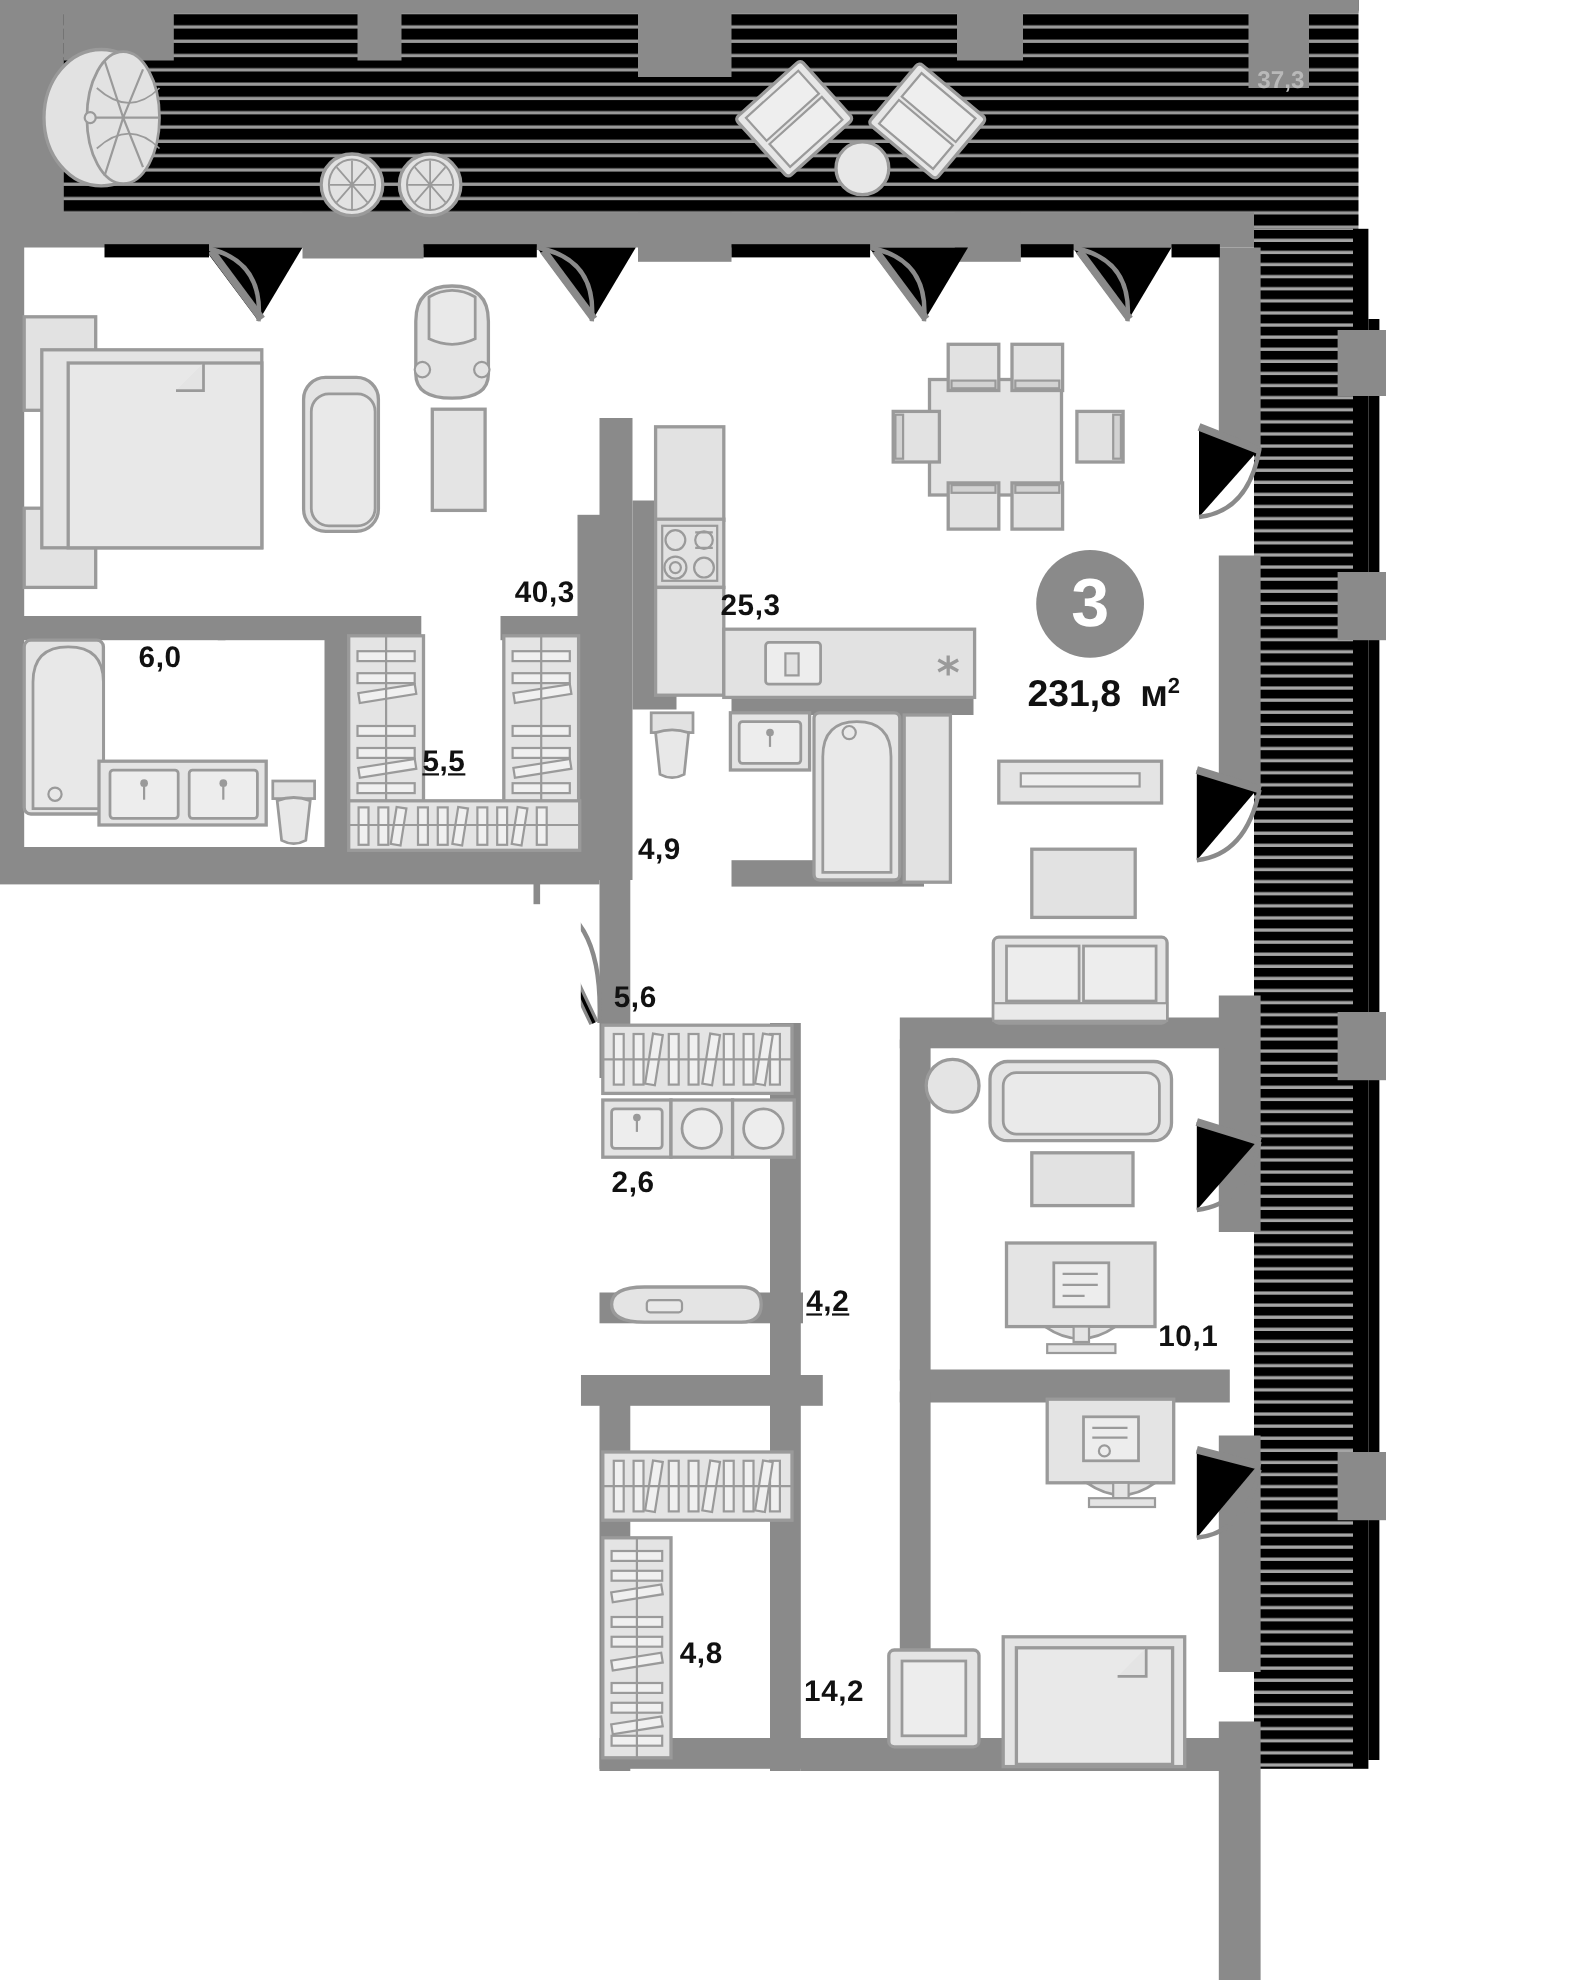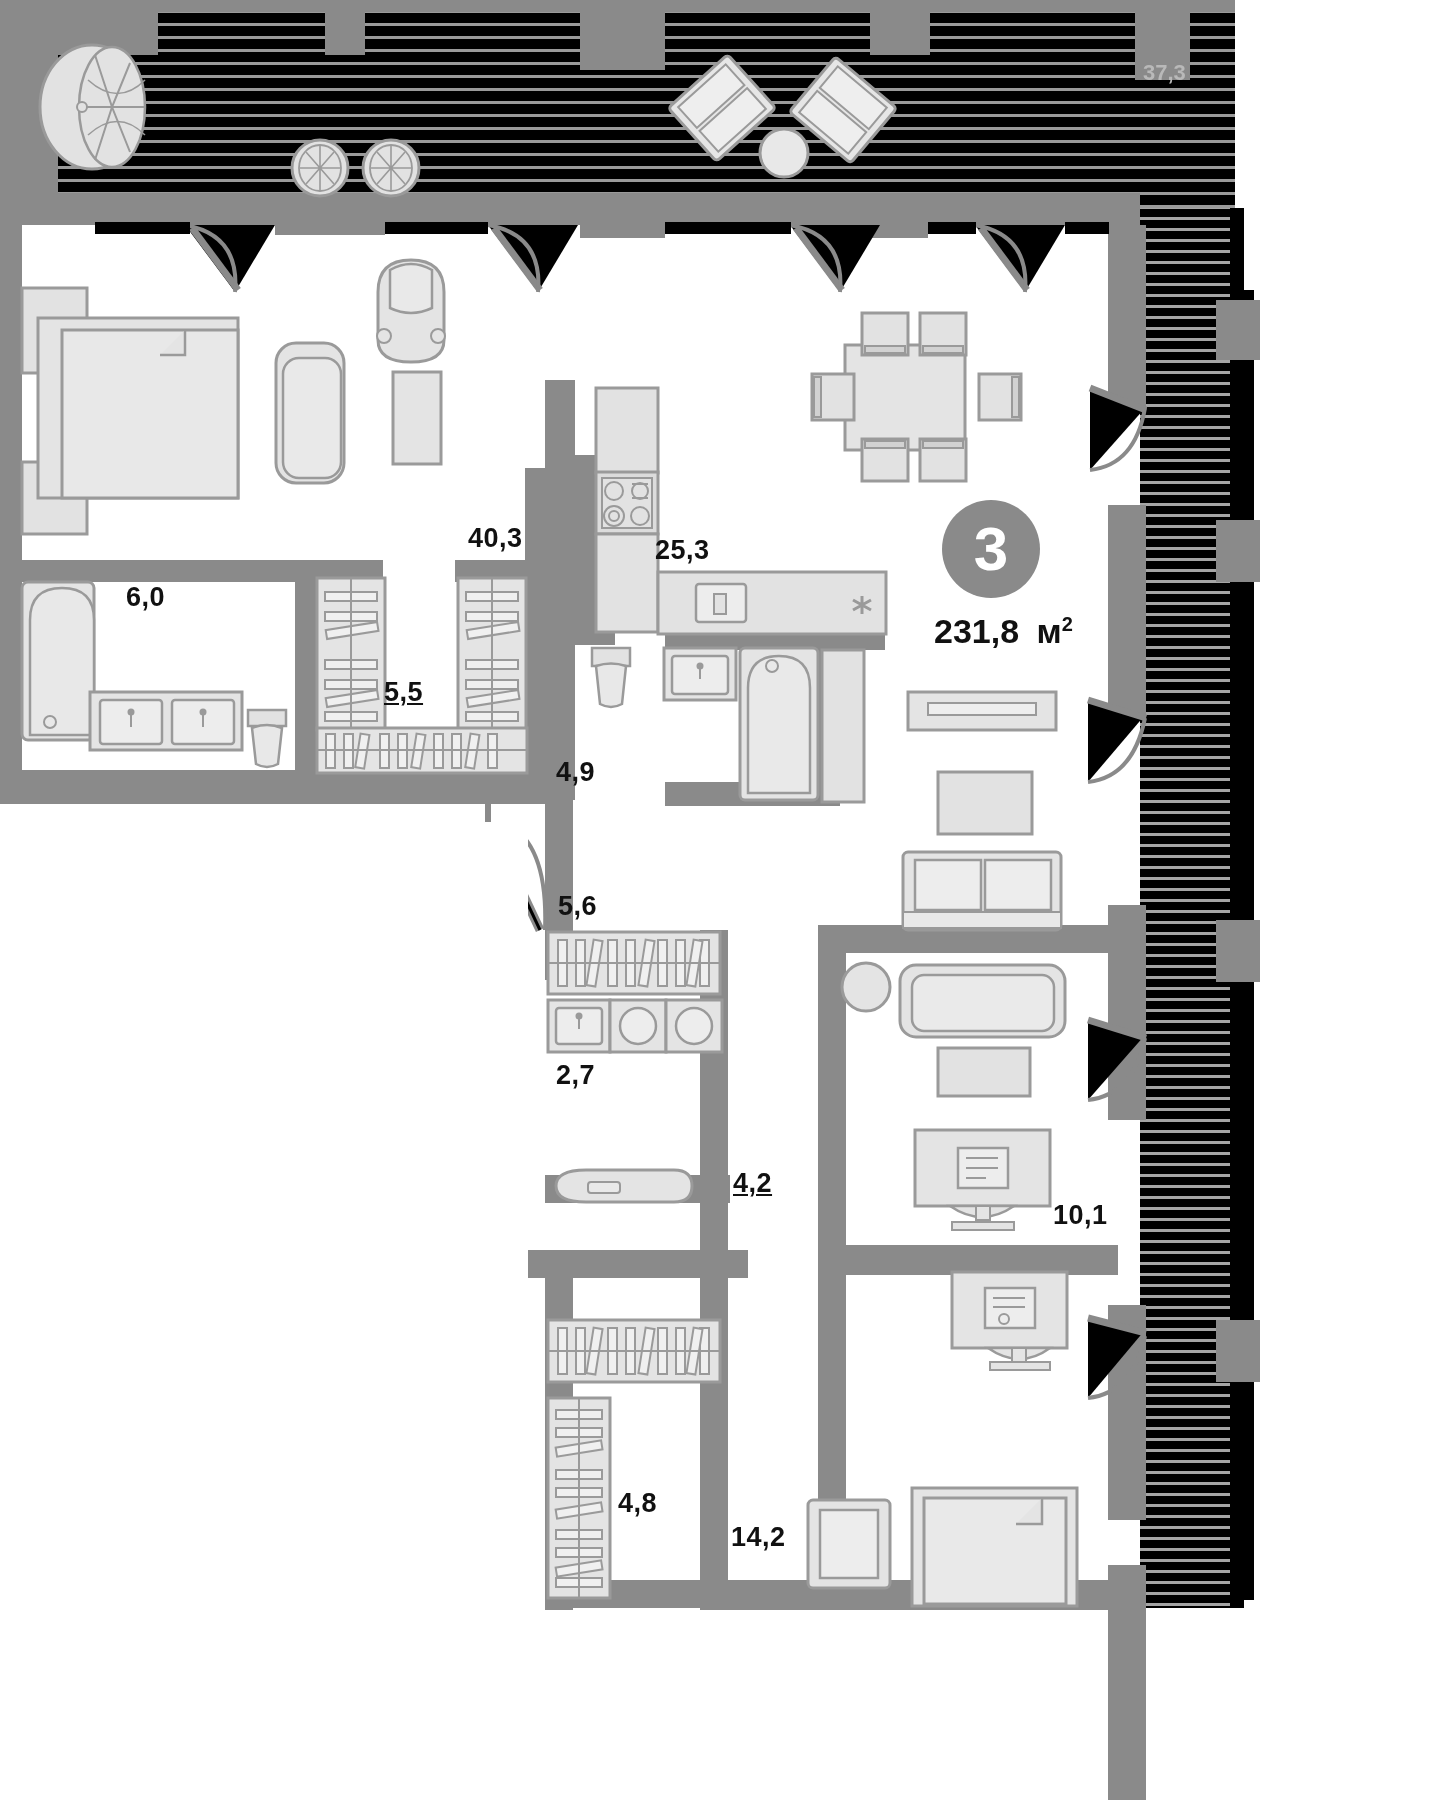--- a/index.html
+++ b/index.html
@@ -447,23 +447,23 @@
   <rect x="0" y="800" width="528" height="1000" fill="#ffffff"></rect>
   <rect x="0" y="798" width="545" height="6" fill="#8a8a8a"></rect>
   <rect x="485" y="800" width="6" height="22" fill="#8a8a8a"></rect>
 
 </svg>
 
 <div class="lbl area-lbl" style="left:468px;top:523px;">40,3</div>
 <div class="lbl area-lbl" style="left:655px;top:535px;">25,3</div>
 <div class="lbl area-lbl" style="left:97px;top:582px;margin-left:29px;">6,0</div>
 <div class="lbl area-lbl" style="left:384px;top:677px;text-decoration:underline;">5,5</div>
-<div class="lbl area-lbl" style="left:556px;top:757px;text-align:center;">4,9</div>
+<div class="lbl area-lbl" style="left:580px;top:757px;text-align:center;">4,9</div>
 <div class="lbl area-lbl" style="left:558px;top:891px;">5,6</div>
-<div class="lbl area-lbl" style="left:556px;top:1060px;">2,7</div>
+<div class="lbl area-lbl" style="left:556px;top:1060px;">2,6</div>
 <div class="lbl area-lbl" style="left:733px;top:1168px;text-decoration:underline;">4,2</div>
 <div class="lbl area-lbl" style="left:1053px;top:1200px;text-align:center;">10,1</div>
 <div class="lbl area-lbl" style="left:618px;top:1488px;">4,8</div>
 <div class="lbl area-lbl" style="left:731px;top:1522px;">14,2</div>
 
 <div class="badge" style="left:942px;top:500px;width:98px;height:98px;">
   <span>3</span>
 </div>
 
 <div class="total" style="left:934px;top:612px;">

